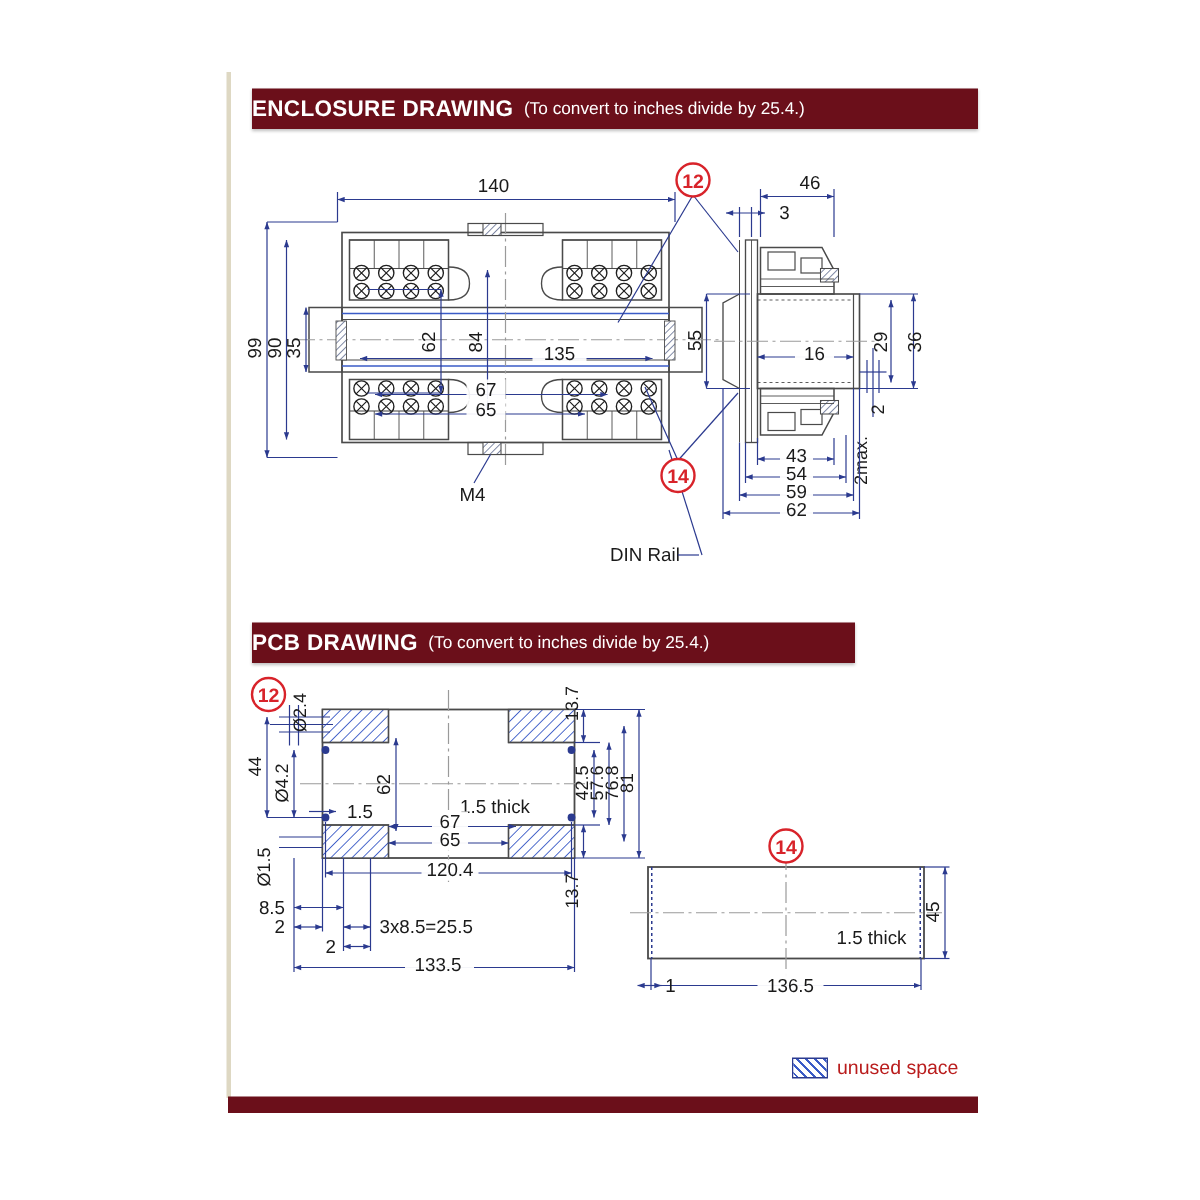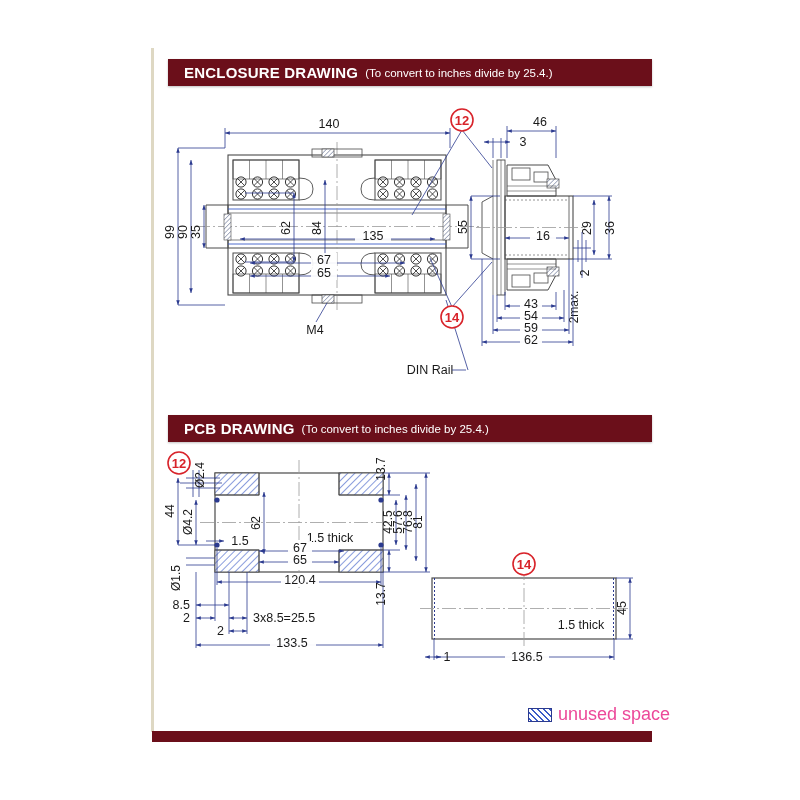--- a/index.html
+++ b/index.html
@@ -22,43 +22,42 @@
   .bottom-bar{
     position:absolute;left:152px;top:731px;width:500px;height:11px;
     background:#6b0f1a;
   }
 
   
   .section-bar{
     position:absolute;height:27px;
     background:#6b0f1a;
     display:flex;align-items:center;
-    padding-left:16px;
     box-sizing:border-box;
     color:#ffffff;
     box-shadow:0 1px 2px rgba(0,0,0,.25);
     text-align:right;
   }
   .section-bar .title{
     font-size:15px;font-weight:bold;letter-spacing:.2px;white-space:nowrap;
   }
   .section-bar .subtitle{
     font-size:11.5px;font-weight:normal;margin-left:7px;white-space:nowrap;
   }
   #bar-enclosure{left:168px;top:59px;width:484px;}
-  #bar-pcb{left:168px;top:415px;width:484px;}
+  #bar-pcb{left:168px;top:415px;width:402px;}
 
   
   svg.draw{position:absolute;left:0;top:0;width:800px;height:800px;pointer-events:none;}
 
   
   .legend{
     position:absolute;left:528px;top:704px;
     display:flex;align-items:center;gap:6px;
-    font-size:18px;color:#ec4899;
+    font-size:13px;color:#b91c1c;
   }
   .legend .swatch{
     width:22px;height:12px;
     background:#ffffff;
     border:1px solid #2b3a8f;
     position:relative;overflow:hidden;
   }
   .legend .swatch:after{
     content:"";position:absolute;left:-10px;top:-10px;width:50px;height:40px;
     background:repeating-linear-gradient(45deg,

